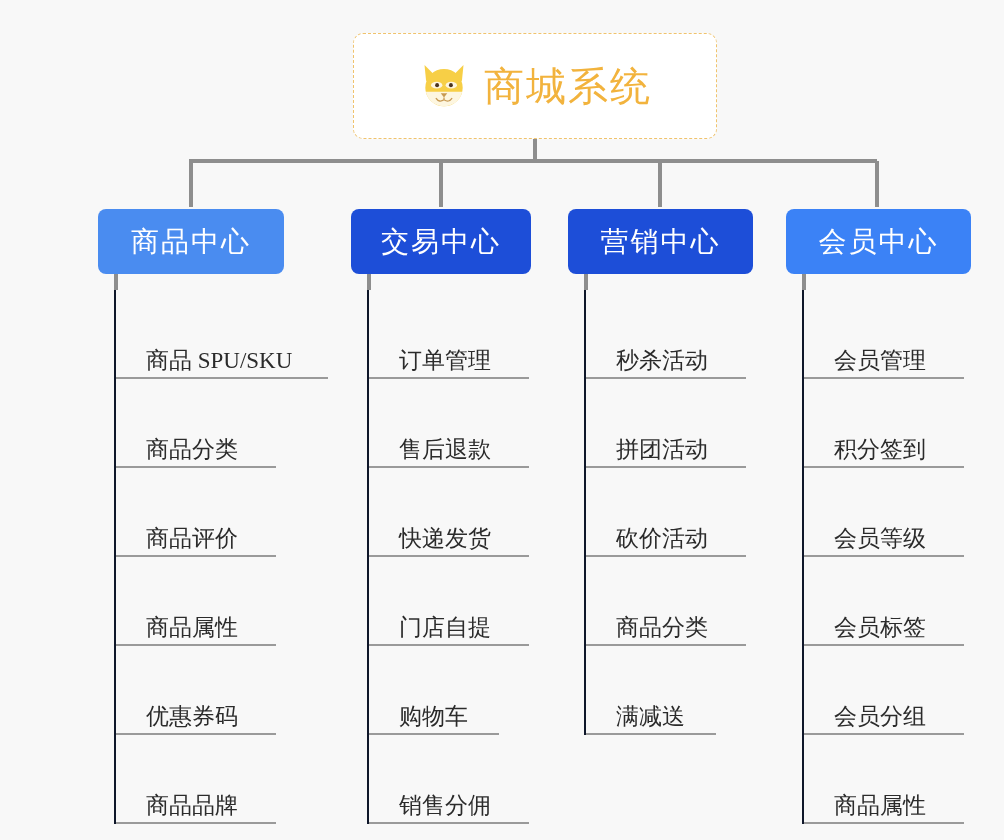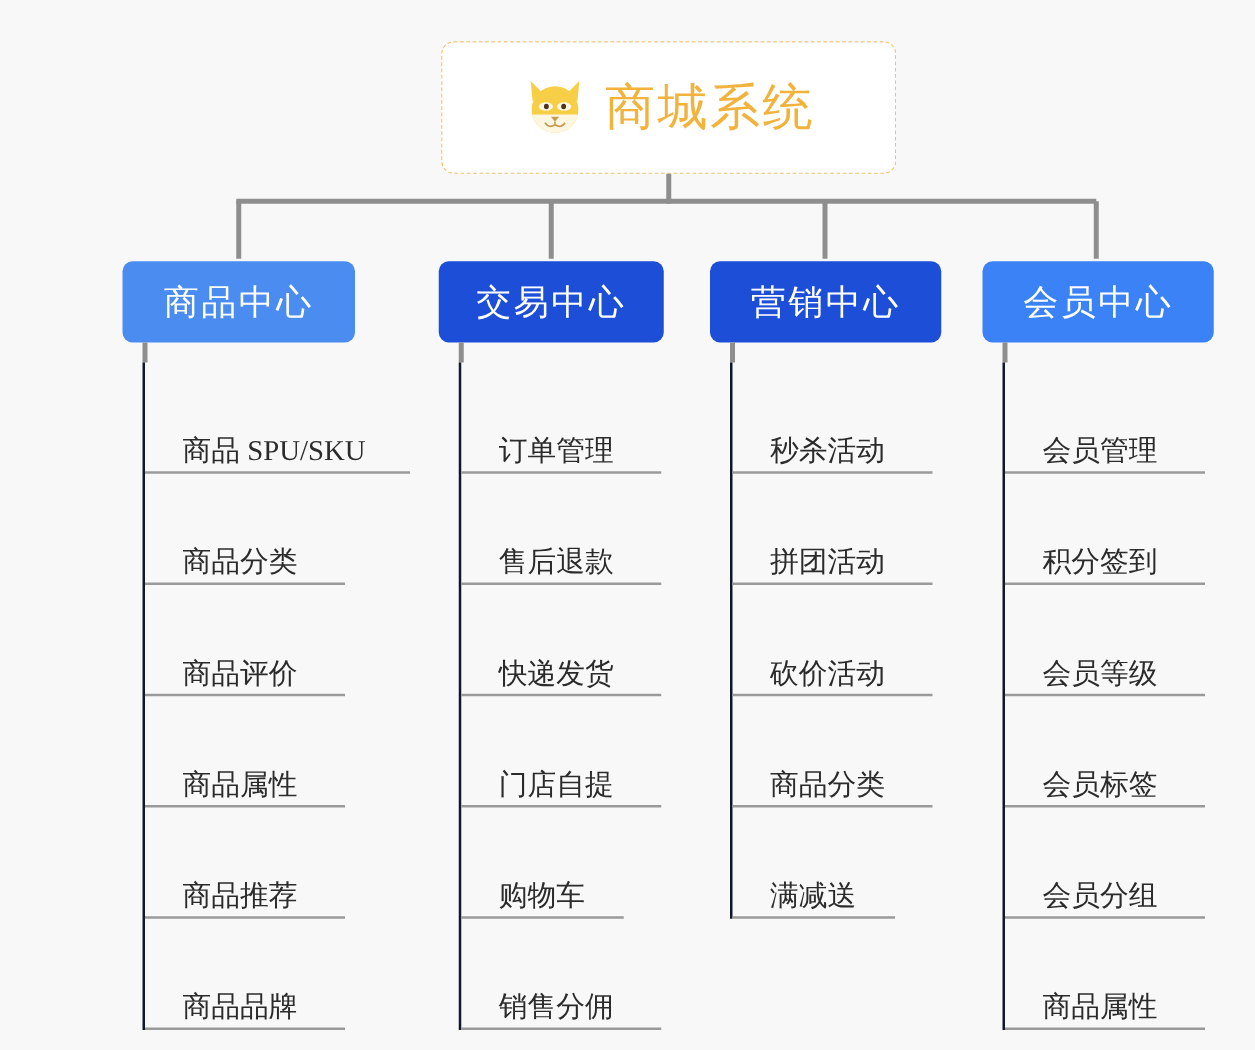--- a/index.html
+++ b/index.html
@@ -186,21 +186,21 @@
       <div class="leaf-item w-norm">
           <span class="leaf-label">商品分类</span>
         </div>
       <div class="leaf-item w-norm">
           <span class="leaf-label">商品评价</span>
         </div>
       <div class="leaf-item w-norm">
           <span class="leaf-label">商品属性</span>
         </div>
       <div class="leaf-item w-norm">
-          <span class="leaf-label">商品推荐</span>
+          <span class="leaf-label">优惠券码</span>
         </div>
       <div class="leaf-item w-norm">
           <span class="leaf-label">商品品牌</span>
         </div>
     </div>
   </div>
 
   <div class="column col-2">
     <div class="col-header" style="background: #1d4ed8;">交易中心</div>
     <div class="header-stub" style="background: rgb(142, 142, 142);"></div>

